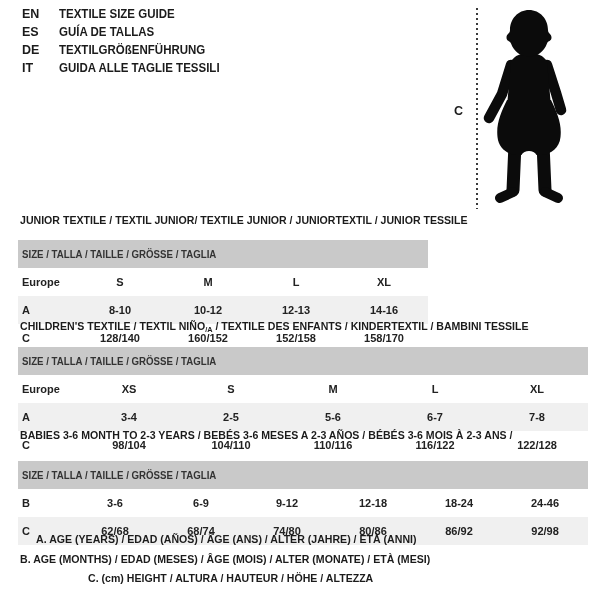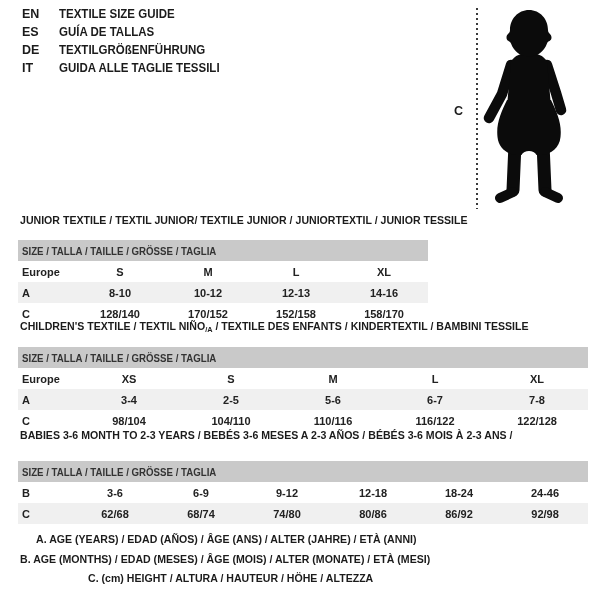--- a/index.html
+++ b/index.html
@@ -28,21 +28,21 @@
   .sec-heading .sub { font-size:8px; vertical-align:-2px; }
   .s1-heading { left:20px; top:214px; }
   .s2-heading { left:20px; top:320px; }
   .s3-heading { left:20px; top:428px; line-height:15px; }
 
   
   table.size-table { border-collapse:collapse; table-layout:fixed; }
   .t1 { left:18px; top:240px; width:410px; }
   .t2 { left:18px; top:347px; width:570px; }
   .t3 { left:18px; top:461px; width:570px; }
-  .size-table td { height:21px; padding:1px; font-size:11px; font-weight:bold; text-align:center; color:#222; overflow:hidden; }
+  .size-table td { height:21px; padding:8px; font-size:11px; font-weight:bold; text-align:center; color:#222; overflow:hidden; }
   .size-table td.lbl { text-align:left; padding-left:4px;margin-top:45px; }
   .bar-row td { background:#c9c9c9; text-align:left; padding-left:4px; }
   .bar-text { display:inline-block; transform:scaleX(0.88); transform-origin:0 50%;
     white-space:nowrap; font-size:11px; font-weight:bold; color:#333; }
   .size-table tbody tr:nth-child(3) { background:#f0f0f0; }
 
   
   .notes { left:20px; top:530px;text-align:center; }
   .note-line { font-weight:bold; font-size:11.5px; line-height:19.5px; white-space:nowrap; }
 </style>
@@ -109,21 +109,21 @@
     <tr>
       <td class="lbl">A</td>
       <td>8-10</td>
       <td>10-12</td>
       <td>12-13</td>
       <td>14-16</td>
     </tr>
     <tr>
       <td class="lbl">C</td>
       <td>128/140</td>
-      <td>170/152</td>
+      <td>160/152</td>
       <td>152/158</td>
       <td>158/170</td>
     </tr>
   </tbody>
 </table>
 
 <div class="abs sec-heading s2-heading">
   <span class="condense"><span>CHILDREN'S TEXTILE / TEXTIL NIÑO</span><span class="sub">/A</span><span> / TEXTILE DES ENFANTS / KINDERTEXTIL / BAMBINI TESSILE</span></span>
 </div>
 <table class="abs size-table t2">

